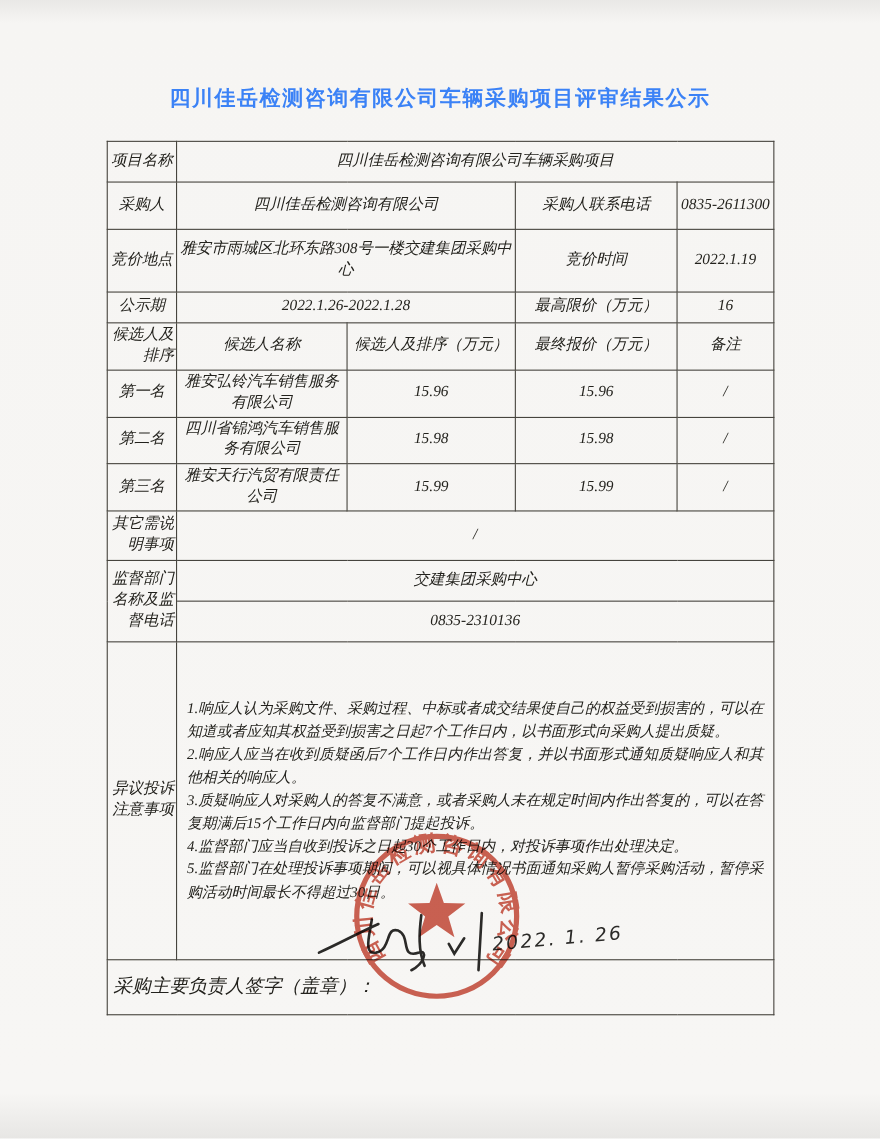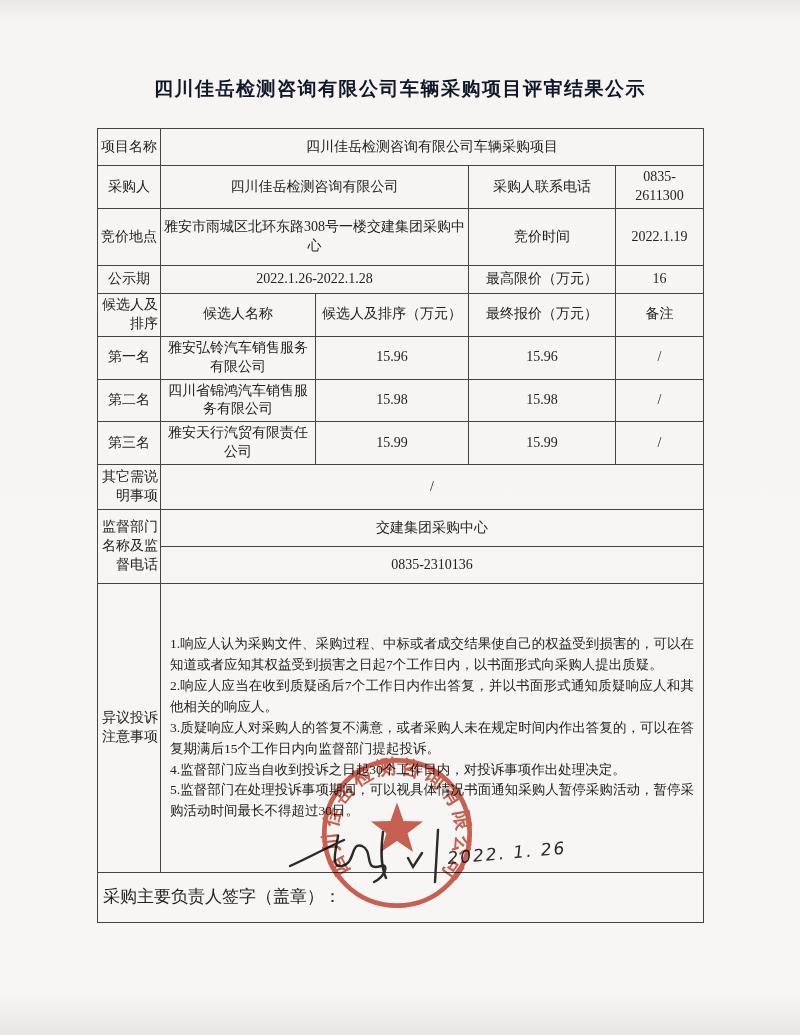--- a/index.html
+++ b/index.html
@@ -9,31 +9,32 @@
     background:
       linear-gradient(180deg,#e9e8e6 0%, #f6f5f3 2%, #f7f6f4 96%, #e7e6e4 100%);
     position:relative;
     color:#26251f;
     overflow:hidden;
   }
   .paper{ position:absolute; inset:0; }
   .doc-title{
     position:absolute; left:97px; top:76px; width:606px;
     text-align:center; font-size:19px; font-weight:bold;
-    letter-spacing:1.5px; color:#0f172a;
+    letter-spacing:1.5px; color:#3b82f6;
   }
   table.main{
     position:absolute; left:97px; top:128px; width:606px;
     border-collapse:collapse; table-layout:fixed;
   }
   td{
     border:1.6px solid #46443e;
     font-size:14px; text-align:center; vertical-align:middle;
     padding:2px 3px; line-height:1.35; color:#23221d;
     overflow:hidden;
+    font-style:italic;
   }
   td.lbl{ text-align:right; padding-left:4px; padding-right:2px; }
   td.lbl-c{ text-align:center; padding-left:2px; padding-right:2px; }
   td.notes{
     text-align:left; font-size:13.5px; line-height:1.55;
     padding:6px 9px 6px 9px; vertical-align:middle;
   }
   td.sign-row{ text-align:left; padding-left:5px; font-size:17px; }
   .note-item{ text-align:justify; }
   

